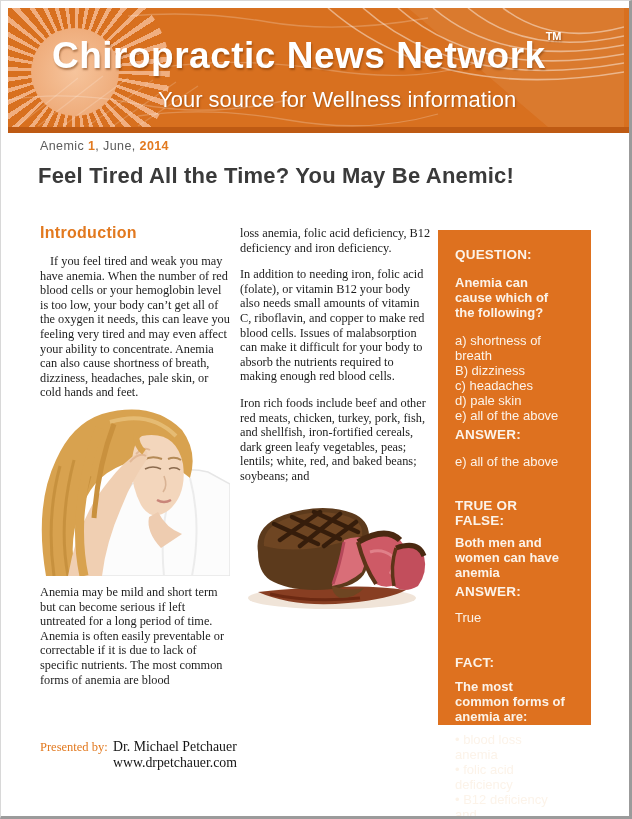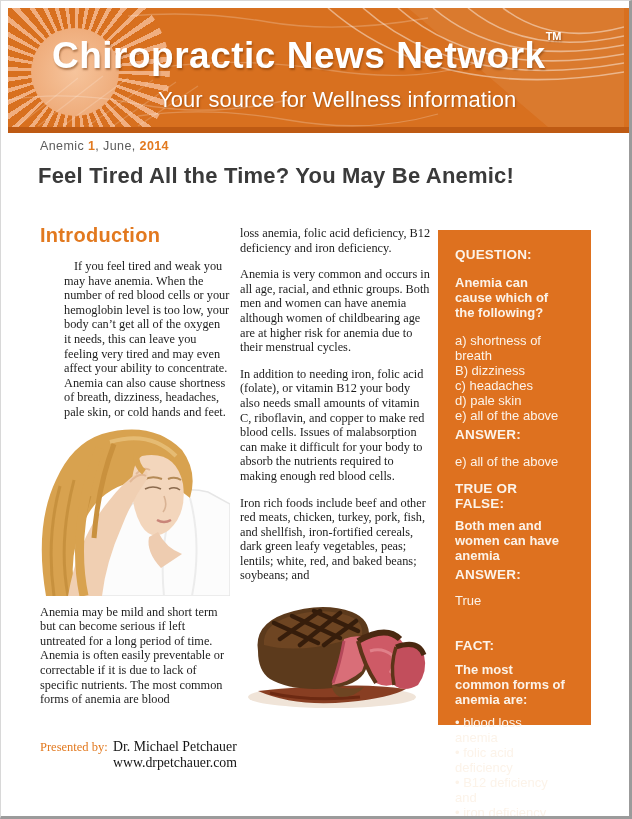--- a/index.html
+++ b/index.html
@@ -36,41 +36,41 @@
   }
   
   .issue-line{position:absolute;left:40px;top:139px;font-size:12.5px;color:#5c5c5c;letter-spacing:0.4px;}
   .issue-accent{color:#E2791F;font-weight:bold;}
   .article-title{position:absolute;left:38px;top:163px;font-size:22px;font-weight:bold;color:#3a3a3a;letter-spacing:0.2px;white-space:nowrap;}
   .presenter-line{position:absolute;left:40px;top:196px;font-size:14px;color:#7a7a7a;letter-spacing:0.2px;}
   .presenter-name{color:#3d3d3d;font-weight:bold;margin-left:5px;}
   
   .serif{font-family:"Liberation Serif",serif;font-size:12.3px;line-height:14.6px;color:#1c1c1c;}
   .col-left{position:absolute;left:40px;top:224px;width:190px;}
-  .col-left h2{margin:0 0 12px 0;font-size:20px;color:#E2791F;letter-spacing:0.3px;font-family:"Liberation Sans",sans-serif;}
+  .col-left h2{margin:0 0 12px 0;font-size:16px;color:#E2791F;letter-spacing:0.3px;font-family:"Liberation Sans",sans-serif;}
   .col-left p{margin:0;}
-  .col-left .p-first{text-indent:10px;margin-left:24px;}
+  .col-left .p-first{text-indent:10px;}
   .col-mid{position:absolute;left:240px;top:226px;width:192px;}
   .col-mid p{margin:0 0 12px 0;}
   .photo{display:block;margin:0;}
   .photo-woman{margin:6px 0 9px 0;}
   .photo-steak{margin:1px 0 0 0;}
   
   .sidebar{
     position:absolute;left:438px;top:230px;width:153px;height:495px;
     background:#DE711F;color:#FCF3E9;box-sizing:border-box;padding:17px 24px 0 17px;
     font-size:13px;line-height:15px;
   }
   .sb-label{font-weight:bold;font-size:13.5px;letter-spacing:0.2px;}
   .sb-bold{font-weight:bold;}
   .sb-q{margin-top:13px;}
   .sb-options{margin-top:13px;}
   .sb-answer-label{margin-top:4px;}
   .sb-answer{margin-top:12px;}
-  .sb-tf{margin-top:12px;}
+  .sb-tf{margin-top:29px;}
   .sb-tf-statement{margin-top:7px;}
   .sb-answer2-label{margin-top:4px;}
   .sb-answer2{margin-top:11px;}
   .sb-fact{margin-top:30px;}
   .sb-fact-intro{margin-top:9px;}
   .sb-bullets{margin-top:8px;}
   .sb-bullet::before{content:"• ";}
   
   .footer{position:absolute;left:40px;top:739px;display:flex;font-family:"Liberation Serif",serif;}
   .footer-label{color:#E2791F;font-size:12.5px;width:73px;padding-top:1px;flex:none;}
@@ -147,21 +147,20 @@
       <path d="M60 22 Q 44 60 40 110 Q 38 142 44 170" stroke="#D8A24F" stroke-width="9" fill="none"></path>
       <path d="M74 18 Q 58 60 54 112" stroke="#C9913E" stroke-width="5" fill="none"></path>
       <path d="M96 28 Q 96 40 104 46" stroke="#D8A24F" stroke-width="6" fill="none"></path>
     </svg>
 
     <p class="serif">Anemia may be mild and short term but can become serious if left untreated for a long period of time. Anemia is often easily preventable or correctable if it is due to lack of specific nutrients. The most common forms of anemia are blood</p>
   </div>
 
   <div class="col-mid">
     <p class="serif">loss anemia, folic acid deficiency, B12 deficiency and iron deficiency.</p>
-    <p class="serif">Anemia is very common and occurs in all age, racial, and ethnic groups. Both men and women can have anemia although women of childbearing age are at higher risk for anemia due to their menstrual cycles.</p>
     <p class="serif">In addition to needing iron, folic acid (folate), or vitamin B12 your body also needs small amounts of vitamin C, riboflavin, and copper to make red blood cells. Issues of malabsorption can make it difficult for your body to absorb the nutrients required to making enough red blood cells.</p>
     <p class="serif">Iron rich foods include beef and other red meats, chicken, turkey, pork, fish, and shellfish, iron-fortified cereals, dark green leafy vegetables, peas; lentils; white, red, and baked beans; soybeans; and</p>
 
     <svg class="photo photo-steak" width="190" height="118" viewBox="0 0 190 118">
       <rect width="190" height="118" fill="#ffffff"></rect>
       <ellipse cx="92" cy="102" rx="84" ry="11" fill="#F0E4D8"></ellipse>
 
       <path d="M18 96 Q 55 112 108 107 Q 150 103 166 94 Q 132 89 95 91 Q 52 92 18 96 Z" fill="#7C2B0E" opacity="0.9"></path>
       <path d="M30 98 Q 70 107 120 102" stroke="#5A1D08" stroke-width="3" fill="none" opacity="0.6"></path>
 

